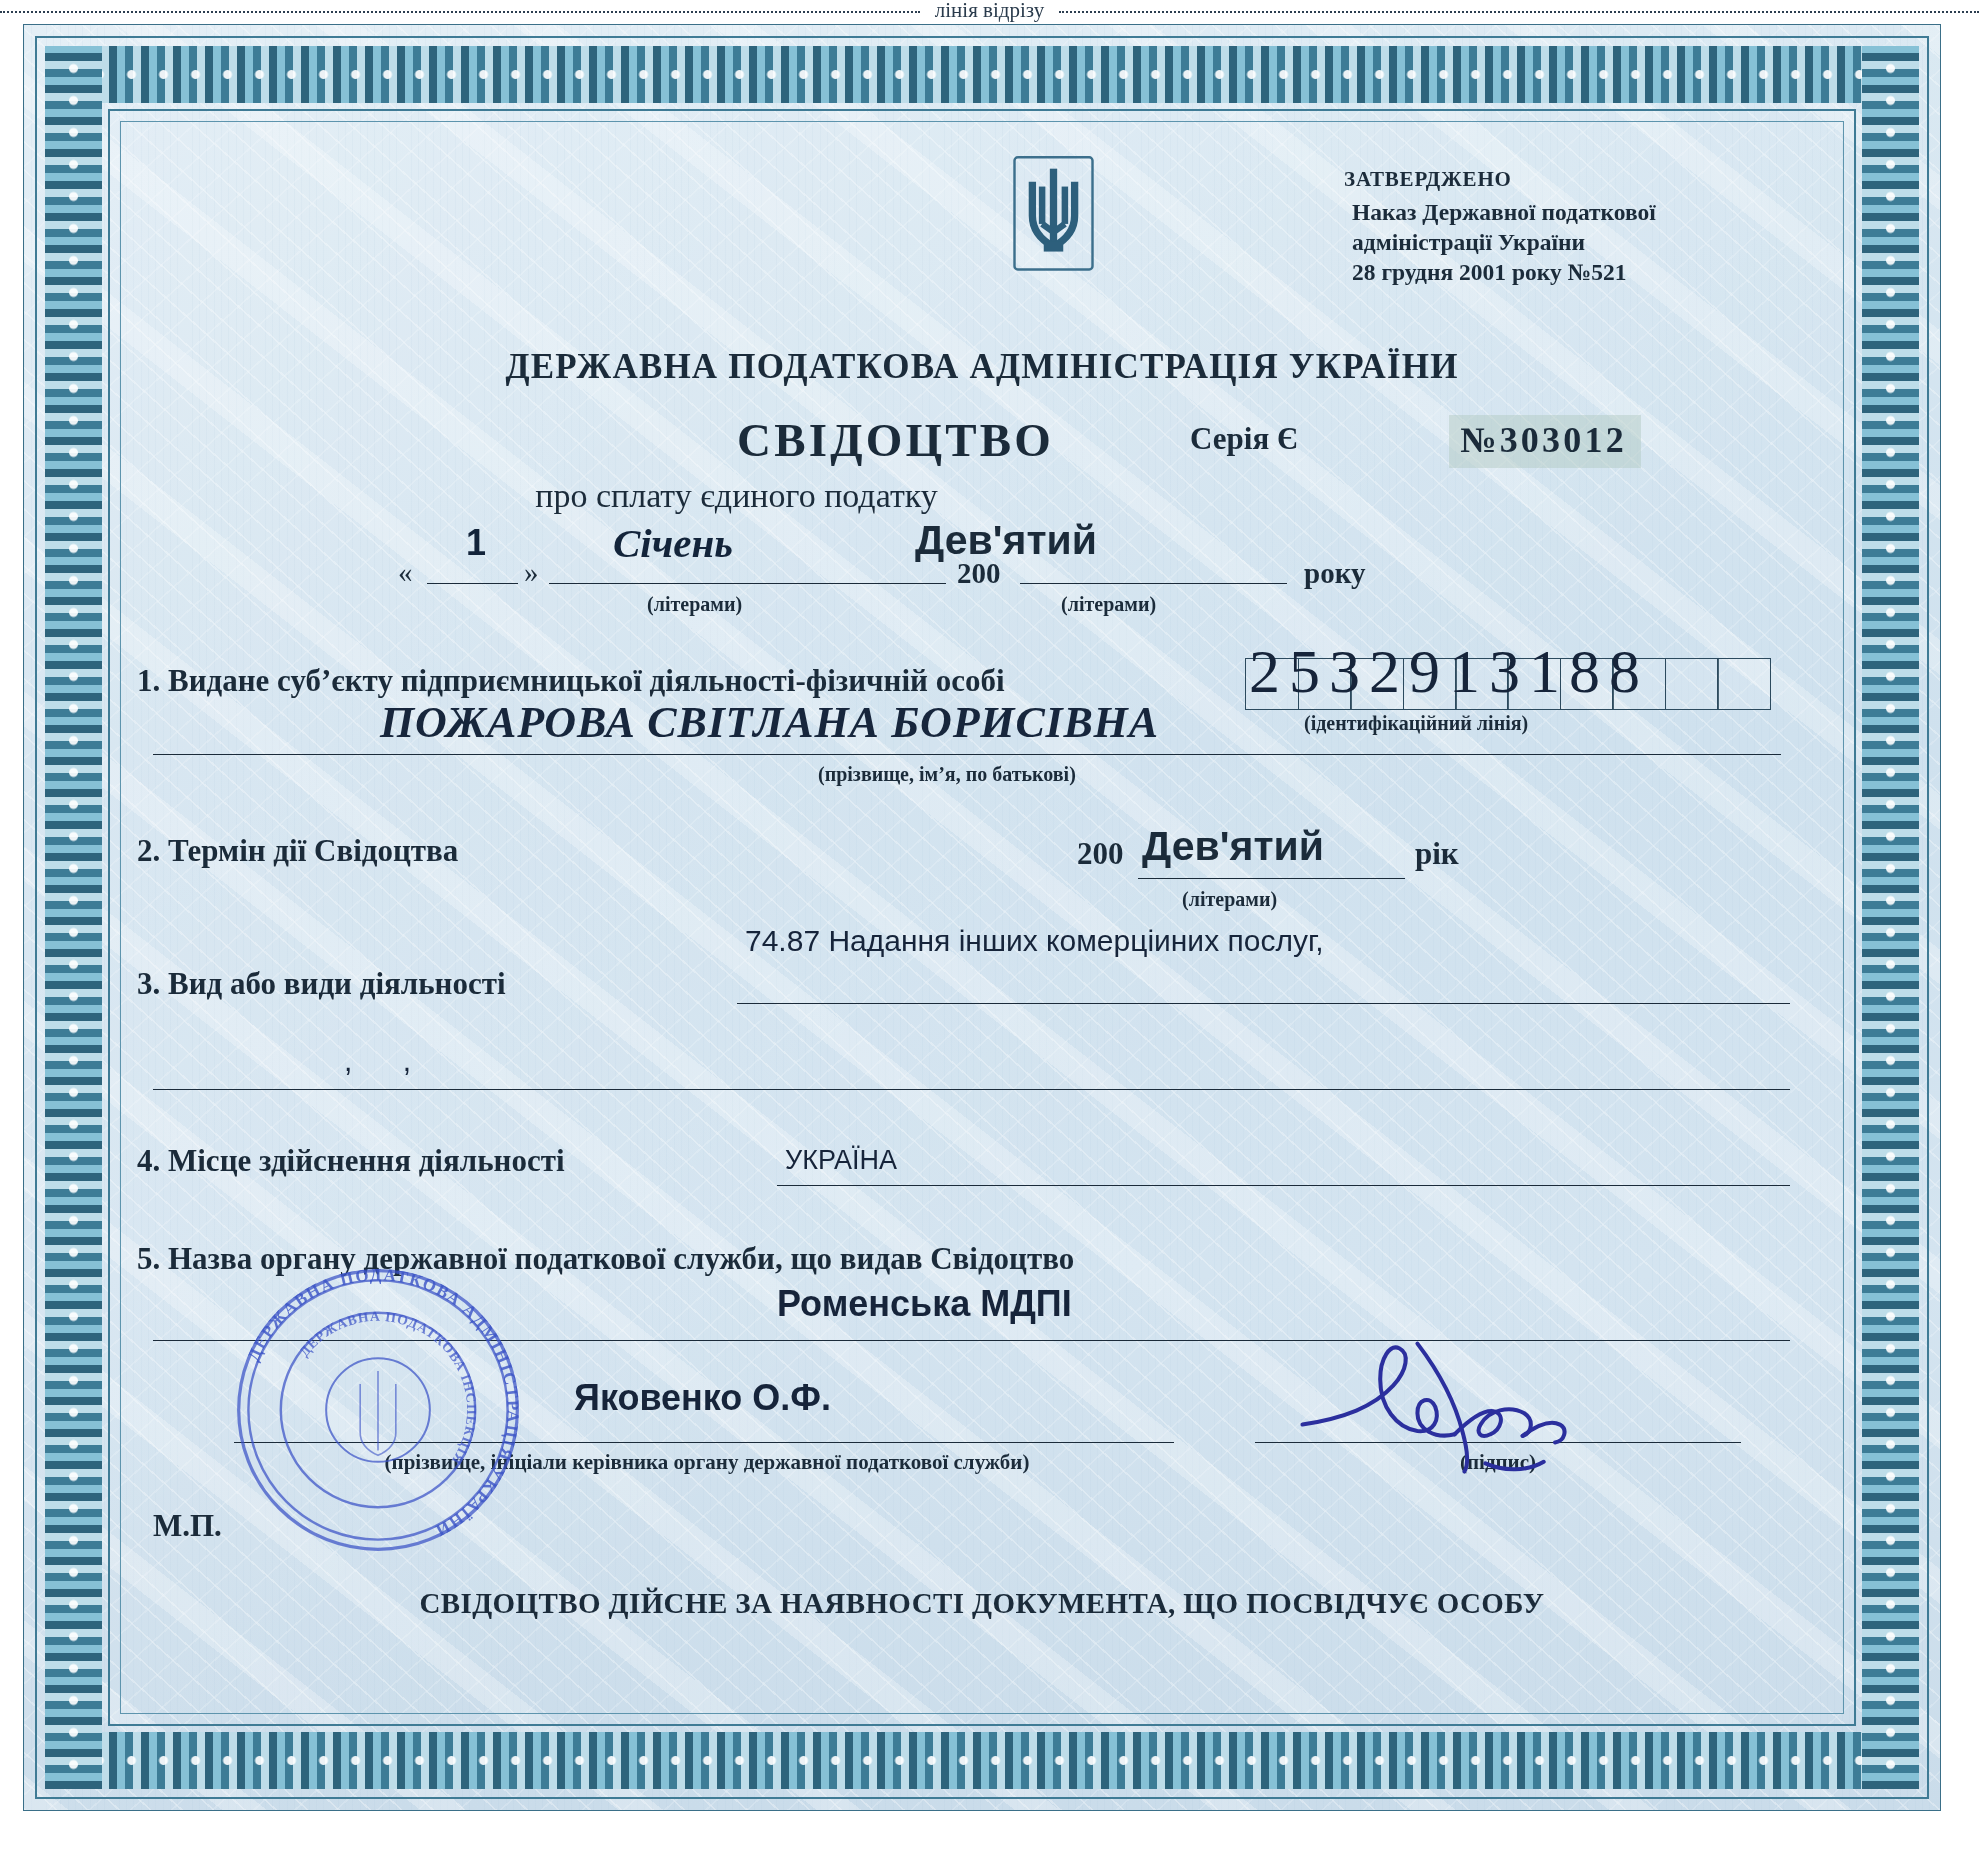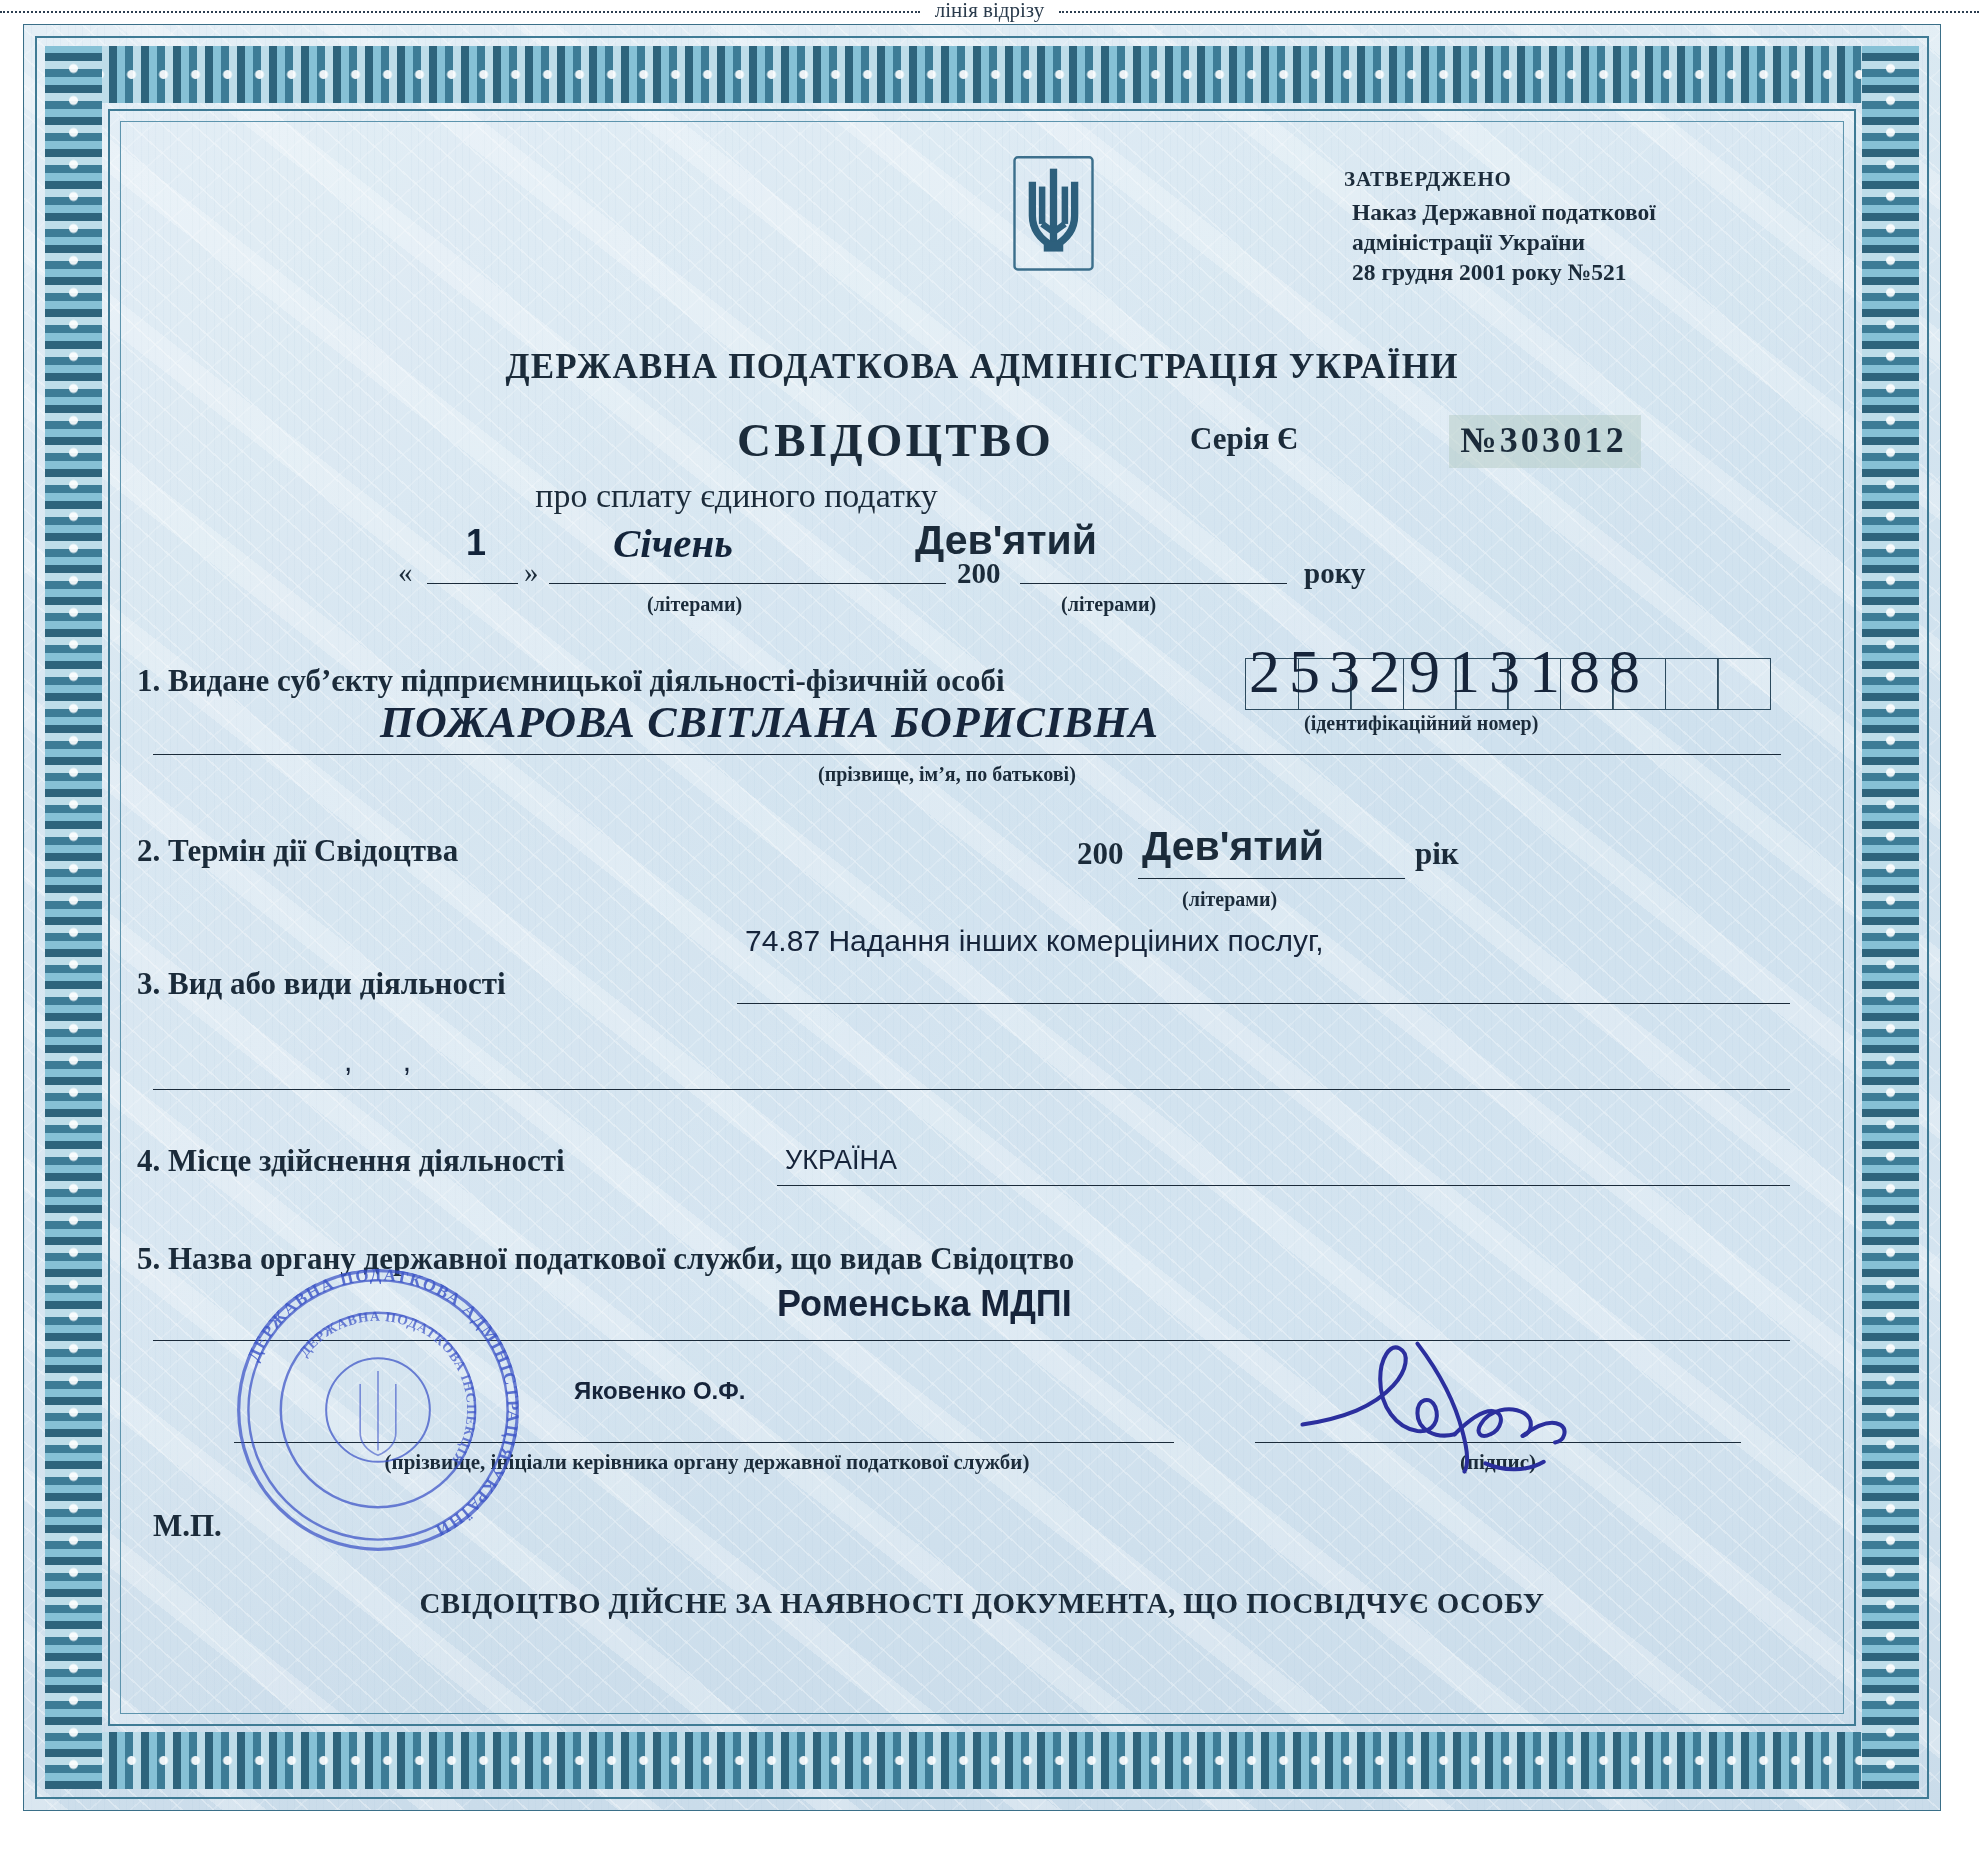--- a/index.html
+++ b/index.html
@@ -466,21 +466,21 @@
     position: absolute;
     left: 16px;
     top: 99px;
     width: 1637px;
     border-bottom: 1.6px solid #1b2b3a;
   }
   .chief-name {
     position: absolute;
     left: 437px;
     top: 136px;
-    font-size: 24px;
+    font-size: 36px;
     font-weight: bold;
     font-family: "Liberation Sans", sans-serif;
     color: #16243a;
   }
   .chief-line {
     position: absolute;
     left: 97px;
     top: 201px;
     width: 940px;
     border-bottom: 1.6px solid #1b2b3a;
@@ -633,21 +633,21 @@
         <div class="id-box"></div>
         <div class="id-box"></div>
         <div class="id-box"></div>
         <div class="id-box"></div>
         <div class="id-box"></div>
         <div class="id-box"></div>
         <div class="id-box"></div>
         <div class="id-box"></div>
       </div>
       <div class="id-digits">2532913188</div>
-      <div class="cap cap-idnum">(ідентифікаційний номер)</div>
+      <div class="cap cap-idnum">(ідентифікаційний лінія)</div>
     </div>
 
     <div class="name-value">ПОЖАРОВА СВІТЛАНА БОРИСІВНА</div>
     <div class="name-line"></div>
     <div class="cap-name">(прізвище, ім’я, по батькові)</div>
 
     <div class="item2">
       <span class="item-label">2. Термін дії Свідоцтва</span>
       <div class="item2-200">200</div>
       <div class="item2-year">Дев'ятий</div>

